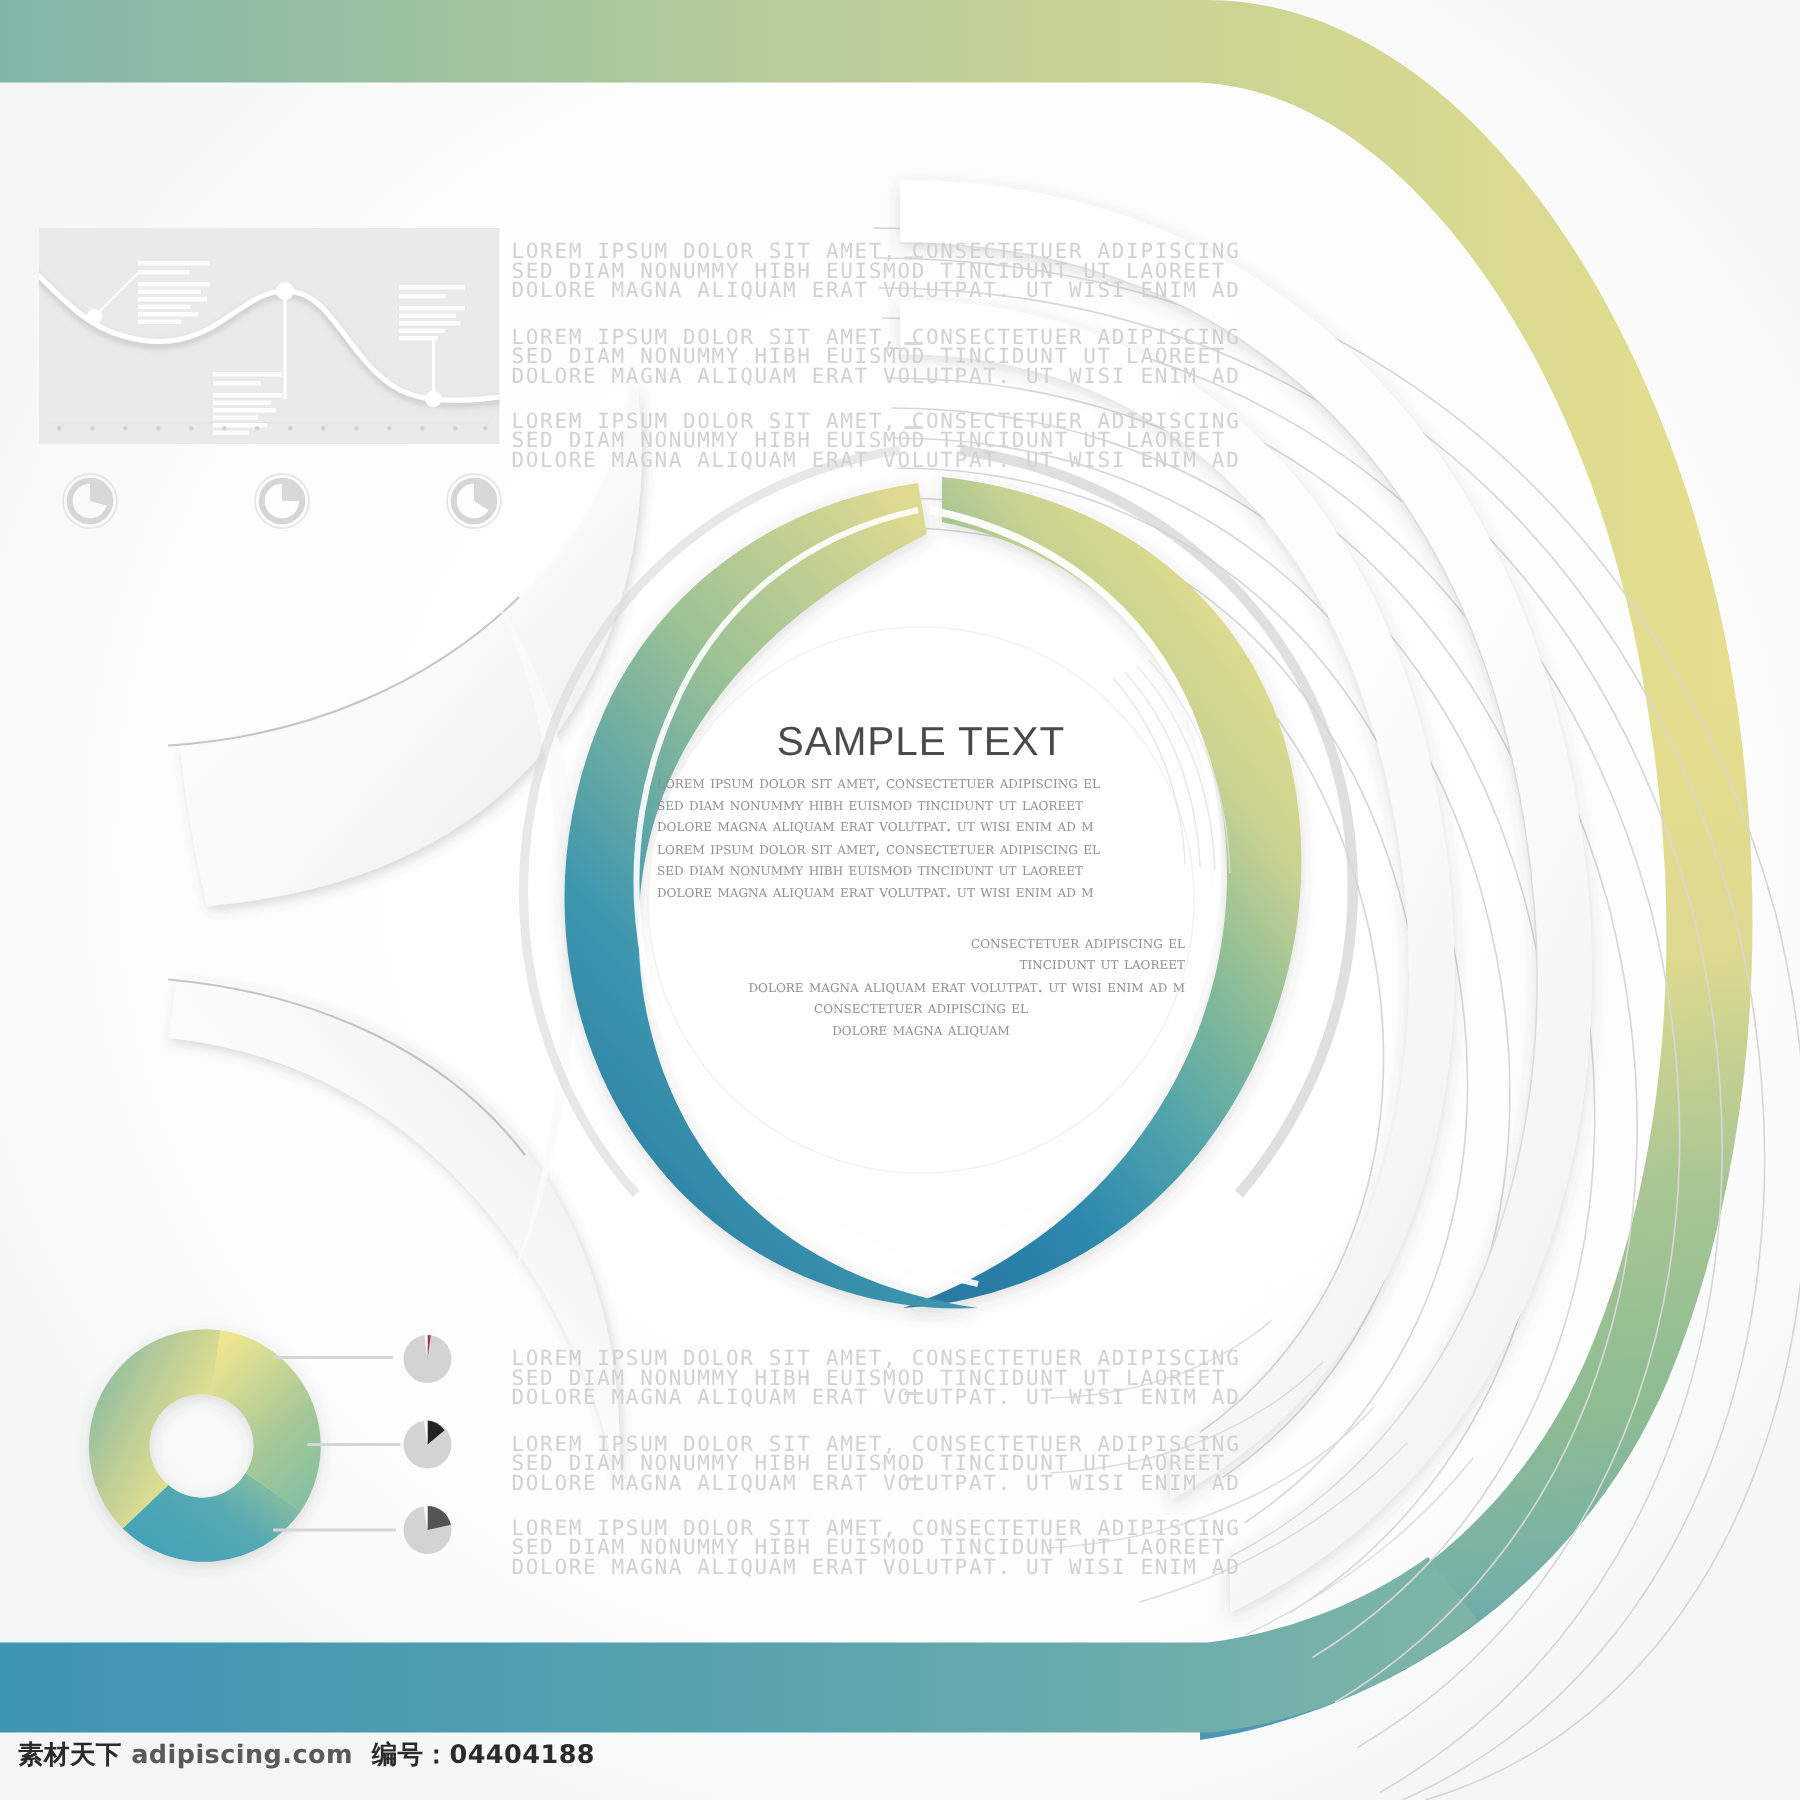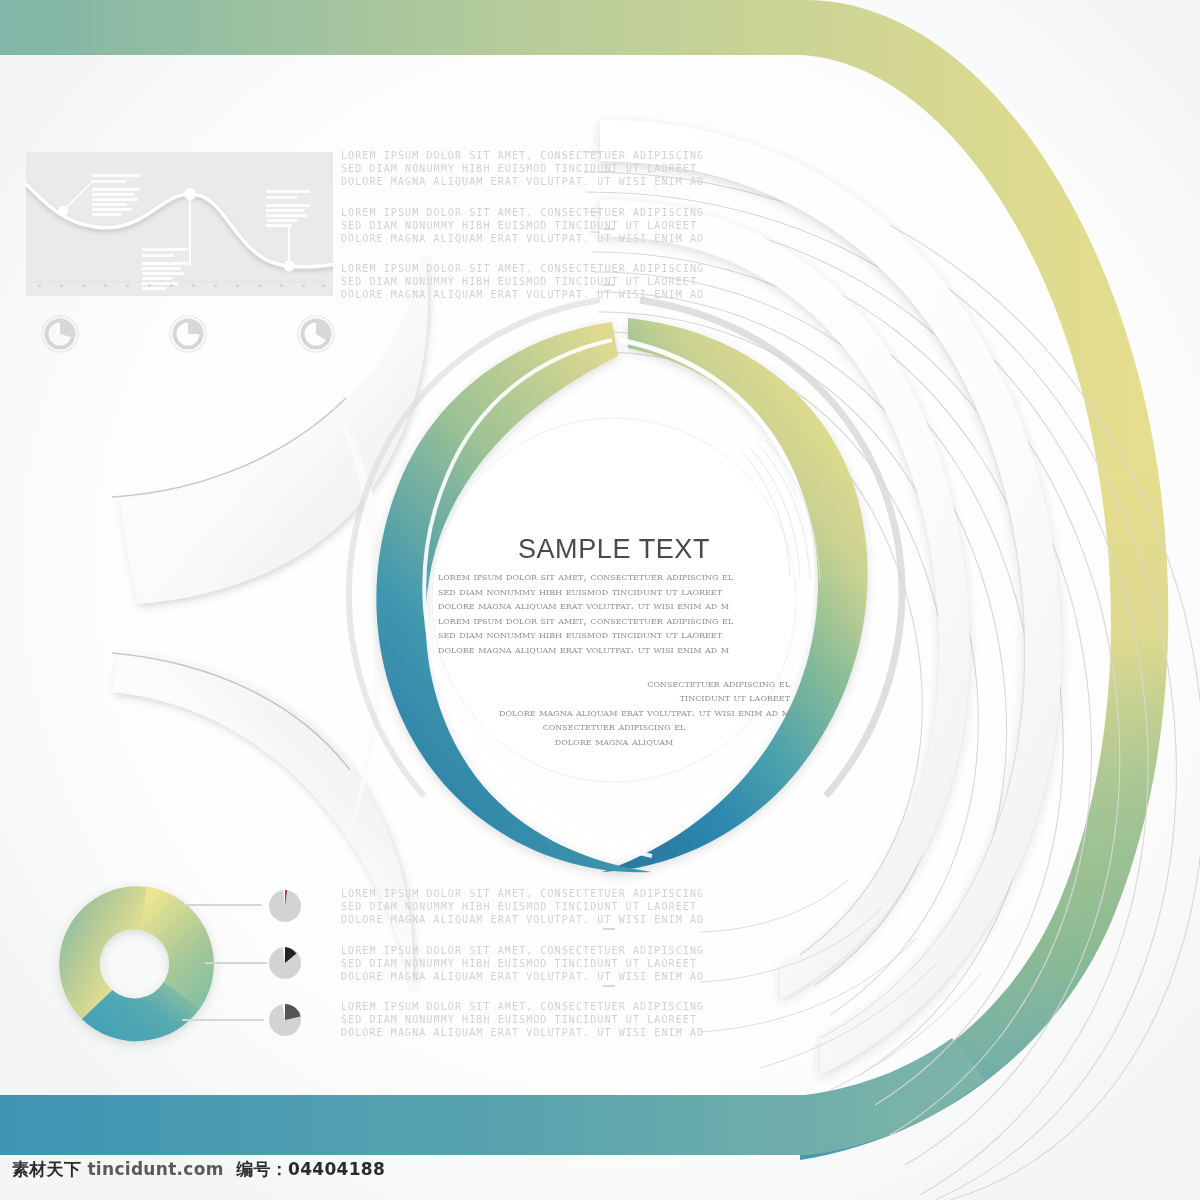--- a/index.html
+++ b/index.html
@@ -26,26 +26,26 @@
   .callout .ln{height:2.6px;background:#ffffff;opacity:.9;margin-bottom:2.4px;}
 
   .axis-dot{position:absolute;width:3px;height:3px;border-radius:50%;background:#d2d2d2;bottom:9px;}
 
   
   .mini-row{position:absolute;left:38px;top:312px;width:300px;height:48px;}
   .mini{position:absolute;top:0;width:44px;height:44px;}
 
   
   .tblock{position:absolute;color:#d0d2d3;font-family:"DejaVu Sans Mono","Liberation Mono",monospace;
-    font-size:10px;letter-spacing:1.1px;line-height:12.8px;white-space:pre;
-    text-transform:uppercase;}
+    font-size:14px;letter-spacing:1.1px;line-height:12.8px;white-space:pre;
+    text-transform:uppercase;margin-top:12px;}
   .tb-dash{position:absolute;width:12px;height:1.5px;background:#d8d8d8;}
 
   
-  .centre{position:absolute;left:438px;top:534px;width:352px;}
+  .centre{position:absolute;left:438px;top:479px;width:352px;}
   .centre h1{margin:0 0 4px 0;font-size:27px;font-weight:400;color:#4a4a4a;
     letter-spacing:.6px;text-align:center;font-family:"Liberation Sans",sans-serif;}
   .centre p{margin:0;font-family:"DejaVu Serif","Liberation Serif",serif;
     font-size:11.4px;line-height:14.6px;color:#8d8f91;font-variant:small-caps;
     text-transform:lowercase;}
   .centre p.blk2{margin-top:0px;}
   .centre p.blk3{margin-top:19px;text-align:right;}
   .centre p.blk4{text-align:center;}
   .leg-line{position:absolute;height:2px;background:#d5d5d5;}
   .leg-pie{position:absolute;width:40px;height:40px;}
@@ -425,17 +425,17 @@
 <span>sed diam nonummy hibh euismod tincidunt ut laoreet</span>
 <span>dolore magna aliquam erat volutpat. Ut wisi enim ad</span></div>
   <span class="tb-dash" style="left:603px;top:985px;"></span>
 
   <div class="tblock" style="left:341px;top:1001px;"><span>Lorem ipsum dolor sit amet, consectetuer adipiscing</span>
 <span>sed diam nonummy hibh euismod tincidunt ut laoreet</span>
 <span>dolore magna aliquam erat volutpat. Ut wisi enim ad</span></div>
 
   <div class="wm">
     <span class="dark">素材天下</span>
-    <span>tincidunt.com</span>
+    <span>adipiscing.com</span>
     &nbsp;<span class="dark">编号：</span><span class="dark">04404188</span>
   </div>
 
 </div>
 
 </body></html>

